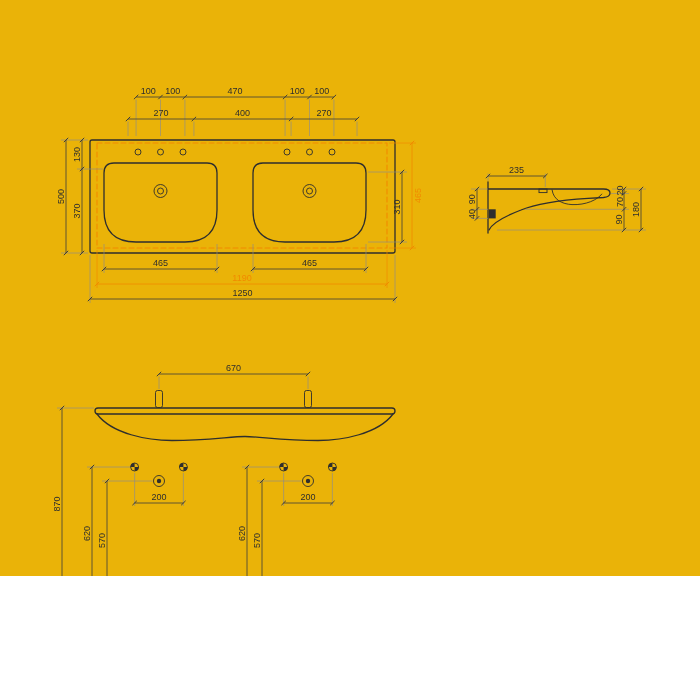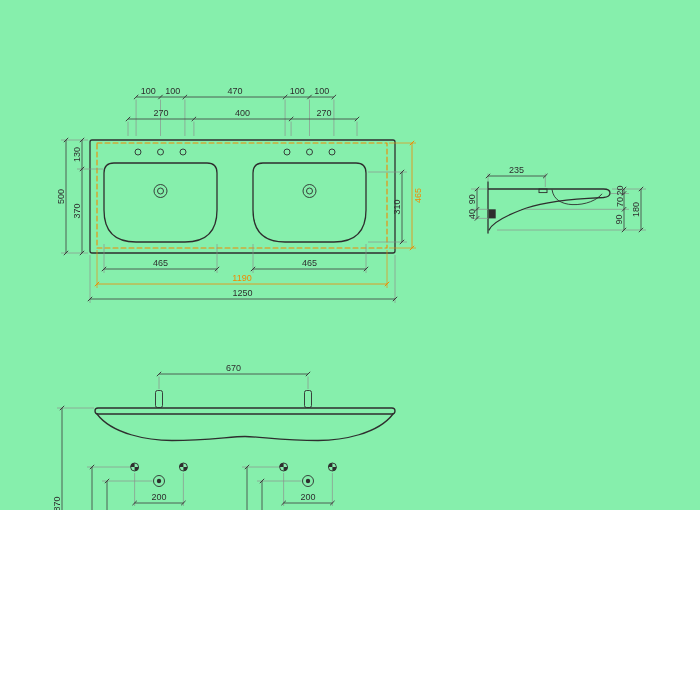--- a/index.html
+++ b/index.html
@@ -1,16 +1,16 @@
 <!DOCTYPE html>
 <html style="--accent: #f18a00; --line: #2e2e2e;"><head>
 <meta charset="utf-8">
 <style>
   html,body{margin:0;padding:0;background:#fff;}
-  .canvas{position:relative;width:700px;height:510px;background:#86efac;overflow:hidden;}
+  .canvas{position:relative;width:700px;height:576px;background:#eab308;overflow:hidden;}
   svg{display:block;}
   .obj{stroke:#2e2e2e;stroke-width:1.3;fill:none;stroke-linecap:round;stroke-linejoin:round;}
   .obj2{stroke:#2e2e2e;stroke-width:0.9;fill:none;}
   .dim{stroke:#3d3d3d;stroke-width:0.8;fill:none;}
   .ext{stroke:#8c8c8c;stroke-width:0.65;fill:none;}
   .tick{stroke:#3d3d3d;stroke-width:1;fill:none;}
   .orange-stroke{stroke:var(--accent,#f18a00);}
   .orange-text{fill:var(--accent,#f18a00) !important;}
   .dash{stroke-dasharray:5 3;stroke-width:1.1;}
   .fillDark{fill:#2e2e2e;stroke:none;}

